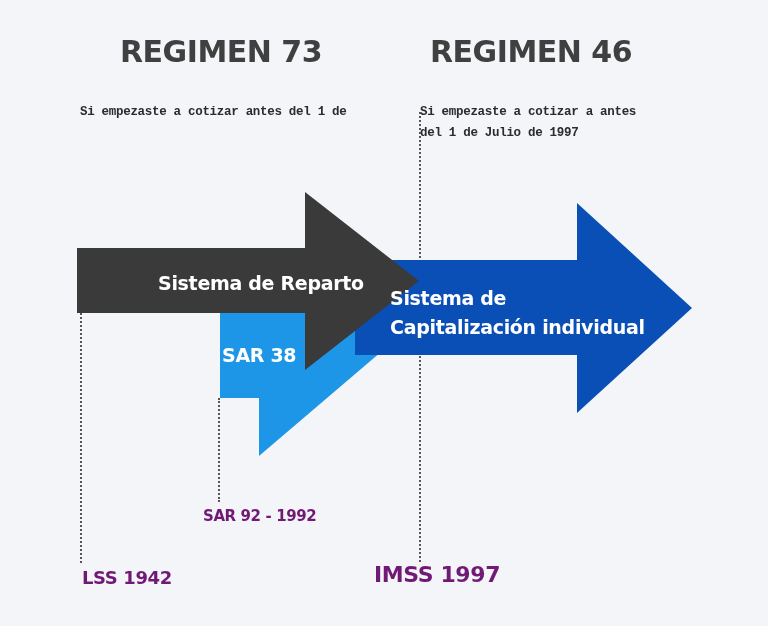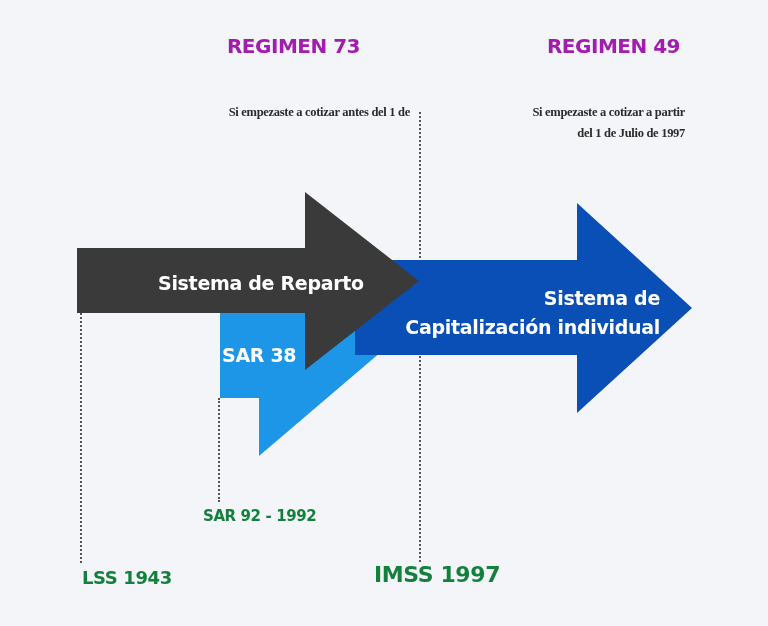--- a/index.html
+++ b/index.html
@@ -1,53 +1,53 @@
 <!DOCTYPE html>
 <html><head>
 <meta charset="utf-8">
 <style>
   html, body { margin: 0; padding: 0; }
   body { width: 768px; height: 626px; background: #f3f5f8; position: relative; overflow: hidden; font-family: "DejaVu Sans", sans-serif; }
   .abs { position: absolute; }
-  .title { font-family: "DejaVu Sans", sans-serif; font-weight: bold; font-size: 20px; color: #a21caf; letter-spacing: -0.5px; text-align: right; }
-  .subtitle { font-family: Liberation Serif, serif; font-weight: bold; font-size: 12.5px; color: #2b2b2b; text-align: right; line-height: 21px; letter-spacing: -0.3px; }
-  .label { font-family: "DejaVu Sans", sans-serif; font-weight: bold; color: #15803d; letter-spacing: -0.4px; white-space: nowrap; }
+  .title { font-family: "DejaVu Sans", sans-serif; font-weight: bold; font-size: 30px; color: #404040; letter-spacing: -0.5px; text-align: left; }
+  .subtitle { font-family: Liberation Mono, monospace; font-weight: bold; font-size: 12.5px; color: #2b2b2b; text-align: left; line-height: 21px; letter-spacing: -0.3px; }
+  .label { font-family: "DejaVu Sans", sans-serif; font-weight: bold; color: #701a75; letter-spacing: -0.4px; white-space: nowrap; }
   .arrowtext { font-family: "DejaVu Sans", sans-serif; font-weight: bold; color: #ffffff; white-space: nowrap; letter-spacing: -0.3px; }
   .dotline { position: absolute; width: 0; border-left: 2px dotted #555; }
   svg { position: absolute; left: 0; top: 0; }
 </style>
 </head>
 <body>
 
 <div class="abs title" style="left:120px; top:34px; width:240px;">REGIMEN 73</div>
-<div class="abs title" style="left:430px; top:34px; width:250px;">REGIMEN 49</div>
+<div class="abs title" style="left:430px; top:34px; width:250px;">REGIMEN 46</div>
 
 <div class="abs subtitle" style="left:80px; top:102px; width:330px;">
   <div>Si empezaste a cotizar antes del 1 de</div>
 </div>
 <div class="abs subtitle" style="left:420px; top:102px; width:265px;">
-  <div>Si empezaste a cotizar a partir</div>
+  <div>Si empezaste a cotizar a antes</div>
   <div>del 1 de Julio de 1997</div>
 </div>
 
 <div class="dotline" style="left:80px; top:313px; height:250px;"></div>
 <div class="dotline" style="left:218px; top:398px; height:104px;"></div>
 <div class="dotline" style="left:419px; top:112px; height:450px;"></div>
 
 <svg width="768" height="626" viewBox="0 0 768 626">
 
   <polygon points="220,313 372,313 395,340 259,456 259,398 220,398" fill="#1e96e8"></polygon>
 
   <polygon points="355,260 577,260 577,203 692,308 577,413 577,355 355,355" fill="#0a4fb5"></polygon>
 
   <polygon points="77,248 305,248 305,192 419,281 305,370 305,313 77,313" fill="#3a3a3a"></polygon>
 </svg>
 
 <div class="abs arrowtext" style="left:158px; top:272px; font-size:19px;">Sistema de Reparto</div>
 <div class="abs arrowtext" style="left:222px; top:344px; font-size:19px;">SAR 38</div>
-<div class="abs arrowtext" style="left:390px; top:284px; width:270px; text-align:right; font-size:19px; line-height:29px;">
+<div class="abs arrowtext" style="left:390px; top:284px; width:270px; text-align:left; font-size:19px; line-height:29px;">
   <div>Sistema de</div>
   <div>Capitalización individual</div>
 </div>
 
-<div class="abs label" style="left:82px; top:567px; font-size:18px;">LSS 1943</div>
+<div class="abs label" style="left:82px; top:567px; font-size:18px;">LSS 1942</div>
 <div class="abs label" style="left:203px; top:507px; font-size:15px;">SAR 92 - 1992</div>
 <div class="abs label" style="left:374px; top:562px; font-size:22px;">IMSS 1997</div>
 
 </body></html>

